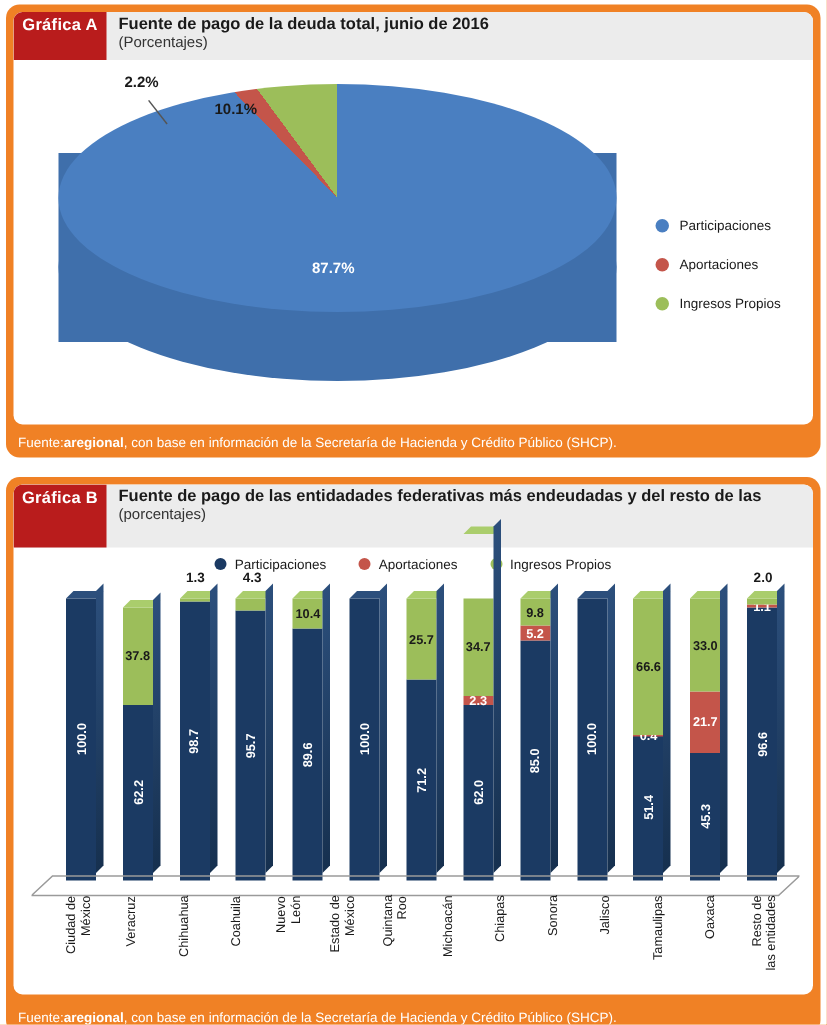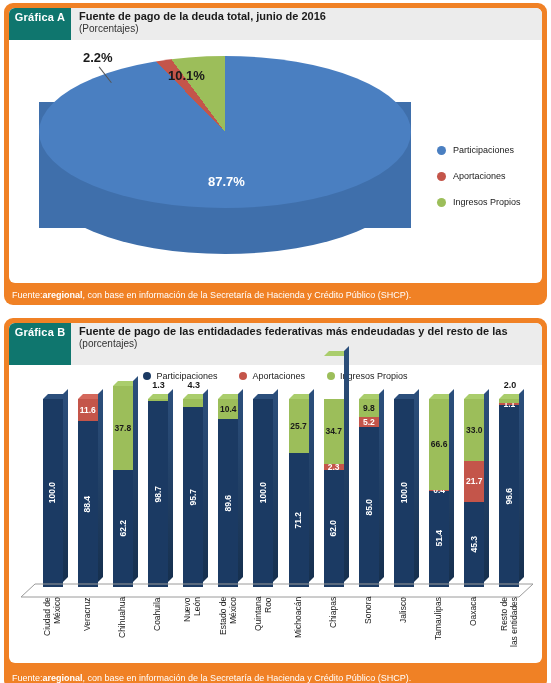--- a/index.html
+++ b/index.html
@@ -42,21 +42,21 @@
   .chart-head {
     position: relative;
     background: #ececec;
     height: 32px;
     display: flex;
     align-items: stretch;
   }
   #panel-b .chart-head { height: 42px; }
 
   .chart-tag {
-    background: #0f766e;
+    background: #b91c1c;
     color: #ffffff;
     font-weight: bold;
     font-size: 11px;
     width: 62px;
     min-width: 62px;
     display: flex;
     align-items: flex-start;
     justify-content: center;
     padding-top: 3px;
     letter-spacing: .2px;
@@ -119,25 +119,25 @@
     width: 372px; height: 152px;
     border-radius: 50%;
     background:
       conic-gradient(from 0deg,
         #4a7fc1 0deg 315.7deg,
         #c4554a 315.7deg 323.6deg,
         #9cbe5a 323.6deg 360deg);
   }
   .pie-label {
     position: absolute;
-    font-size: 13px;
+    font-size: 10px;
     font-weight: bold;
   }
   .lbl-big { left: 185px; top: 128px; color: #ffffff; }
-  .lbl-green { left: 120px; top: 22px; color: #1a1a1a; margin-left: 25px; }
+  .lbl-green { left: 120px; top: 22px; color: #1a1a1a; }
   .lbl-red { left: 60px; top: 4px; color: #1a1a1a; }
   .leader {
     position: absolute;
     left: 88px; top: 17px;
     width: 28px; height: 20px;
     border-left: 1px solid #555;
     border-bottom: 0;
     transform: rotate(-38deg);
     transform-origin: left bottom;
   }
@@ -378,35 +378,24 @@
               <div class="bar-col">
                 <div class="bar">
                   <div class="seg seg-p" style="height: 188px;">
                     <span class="vlabel v-white">100.0</span>
                   </div>
                   <div class="cap cap-p"></div>
                 </div>
               </div>
               <div class="bar-col">
                 <div class="bar">
-                  <div class="seg seg-p" style="height: 166.192px;">
-                    <span class="vlabel v-white">88.4</span>
-                  </div>
-                  <div class="seg seg-a" style="height: 21.808px;">
-                    <span class="hlabel ">11.6</span>
-                  </div>
-                  <div class="cap cap-a"></div>
-                </div>
-              </div>
-              <div class="bar-col">
-                <div class="bar">
                   <div class="seg seg-p" style="height: 116.936px;">
                     <span class="vlabel v-white">62.2</span>
                   </div>
-                  <div class="seg seg-i" style="height: 84px; justify-content: center;">
+                  <div class="seg seg-i" style="height: 65px; justify-content: center;">
                     <span class="hlabel h-dark">37.8</span>
                   </div>
                   <div class="cap cap-i"></div>
                 </div>
               </div>
               <div class="bar-col">
                 <div class="bar">
                   <div class="seg seg-p" style="height: 185.556px;">
                     <span class="vlabel v-white">98.7</span>
                   </div>

